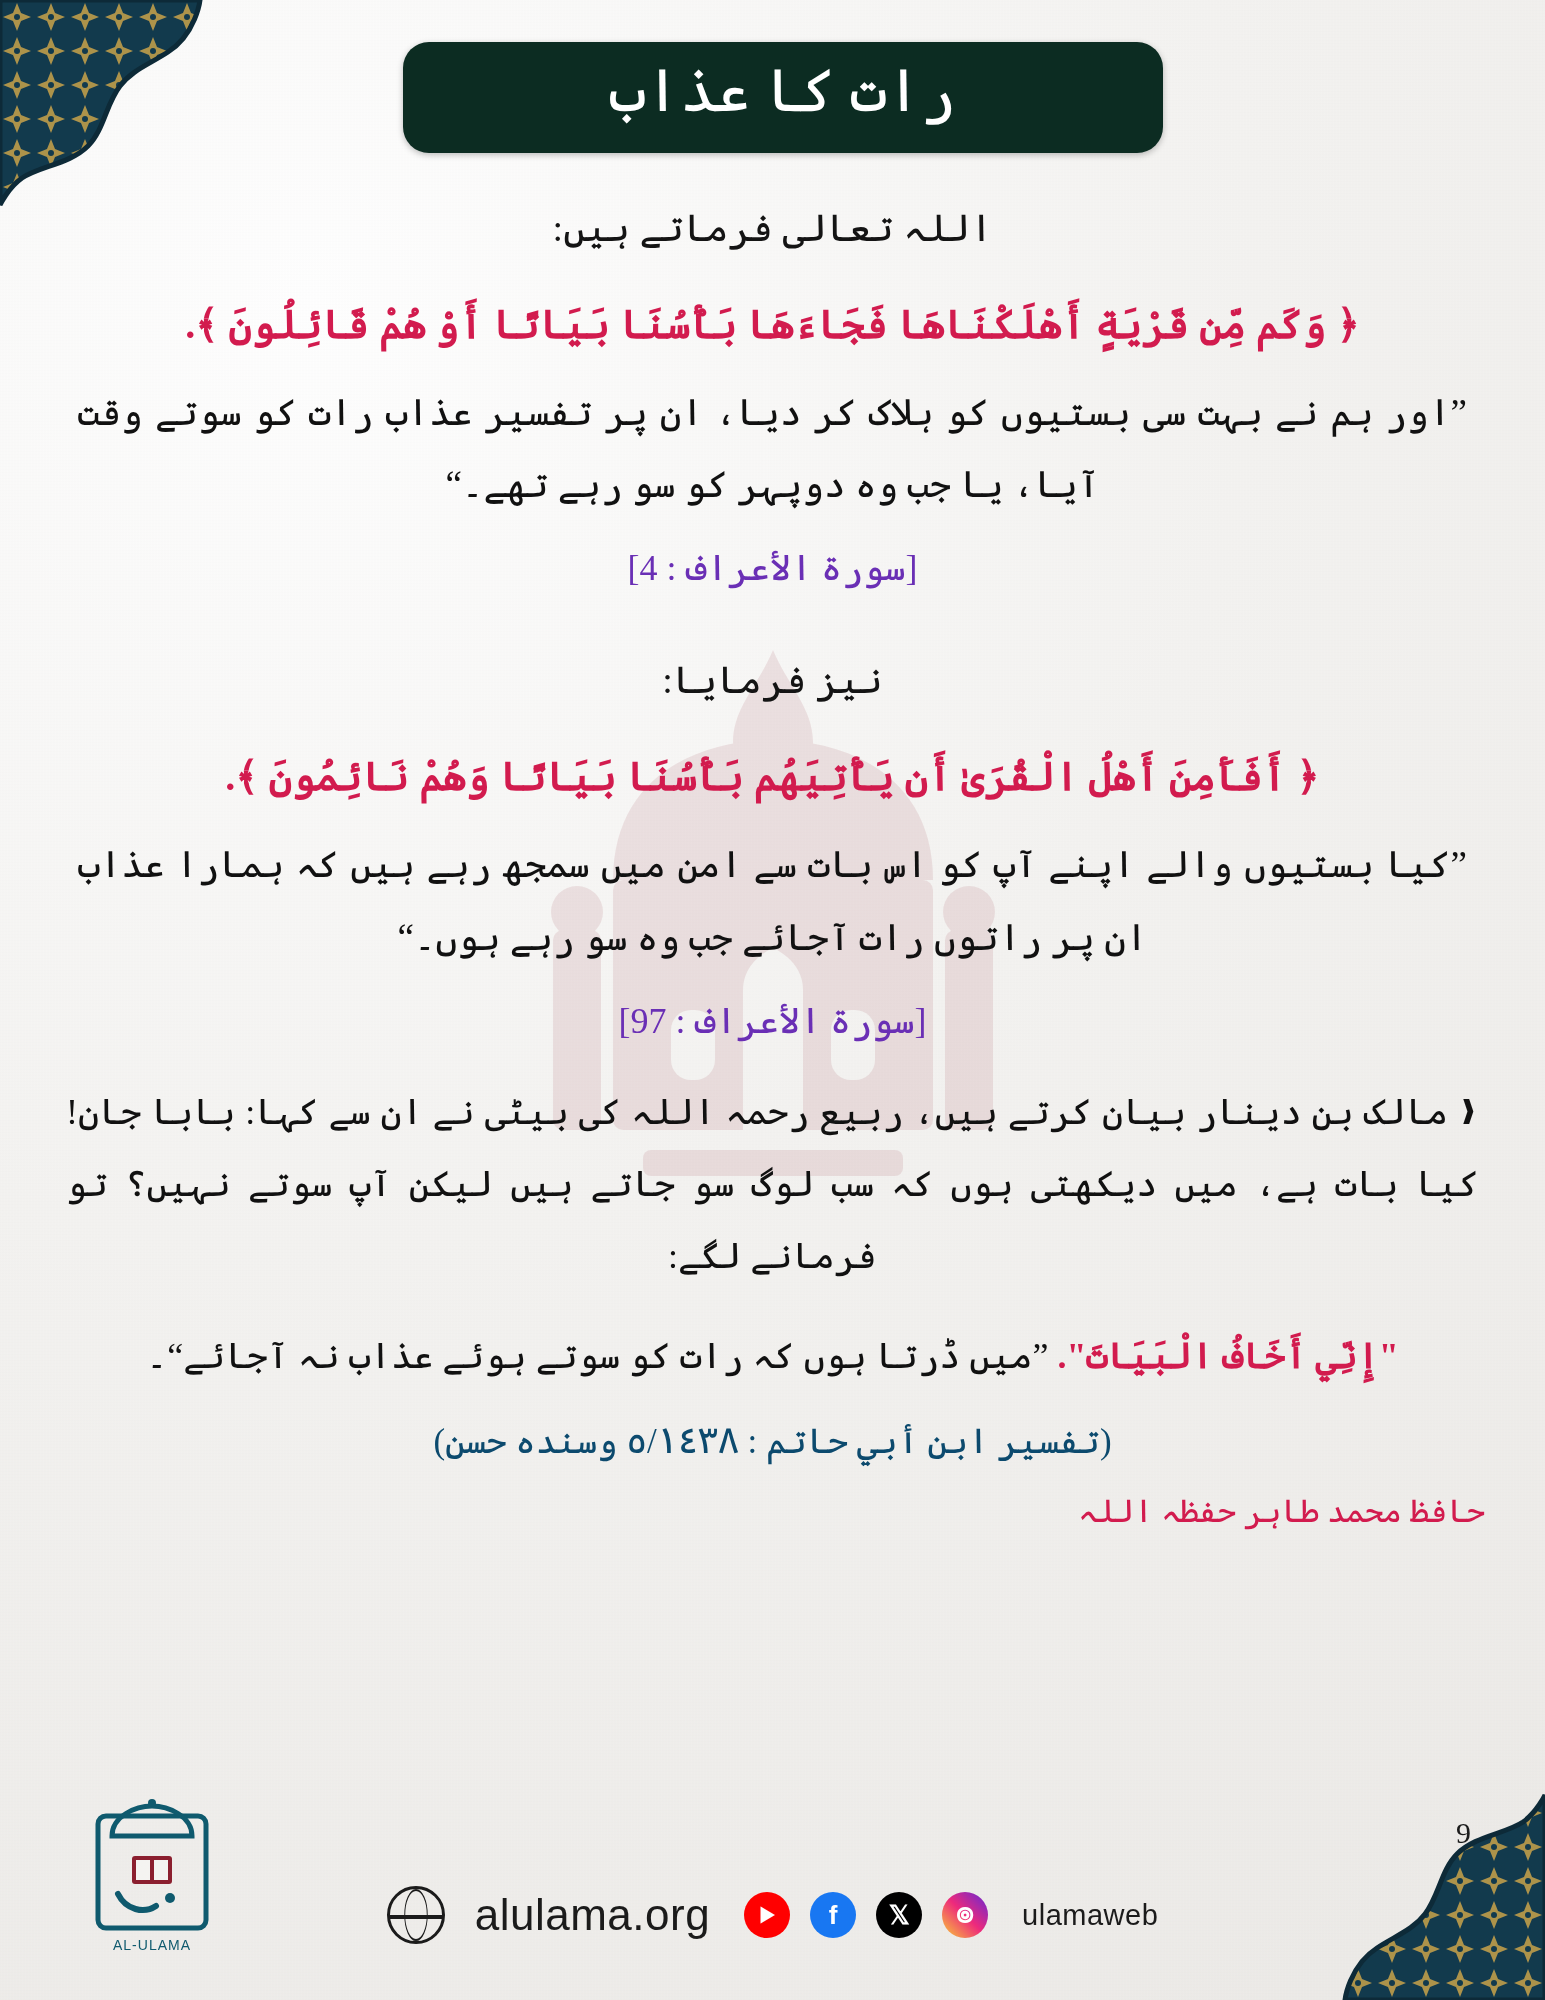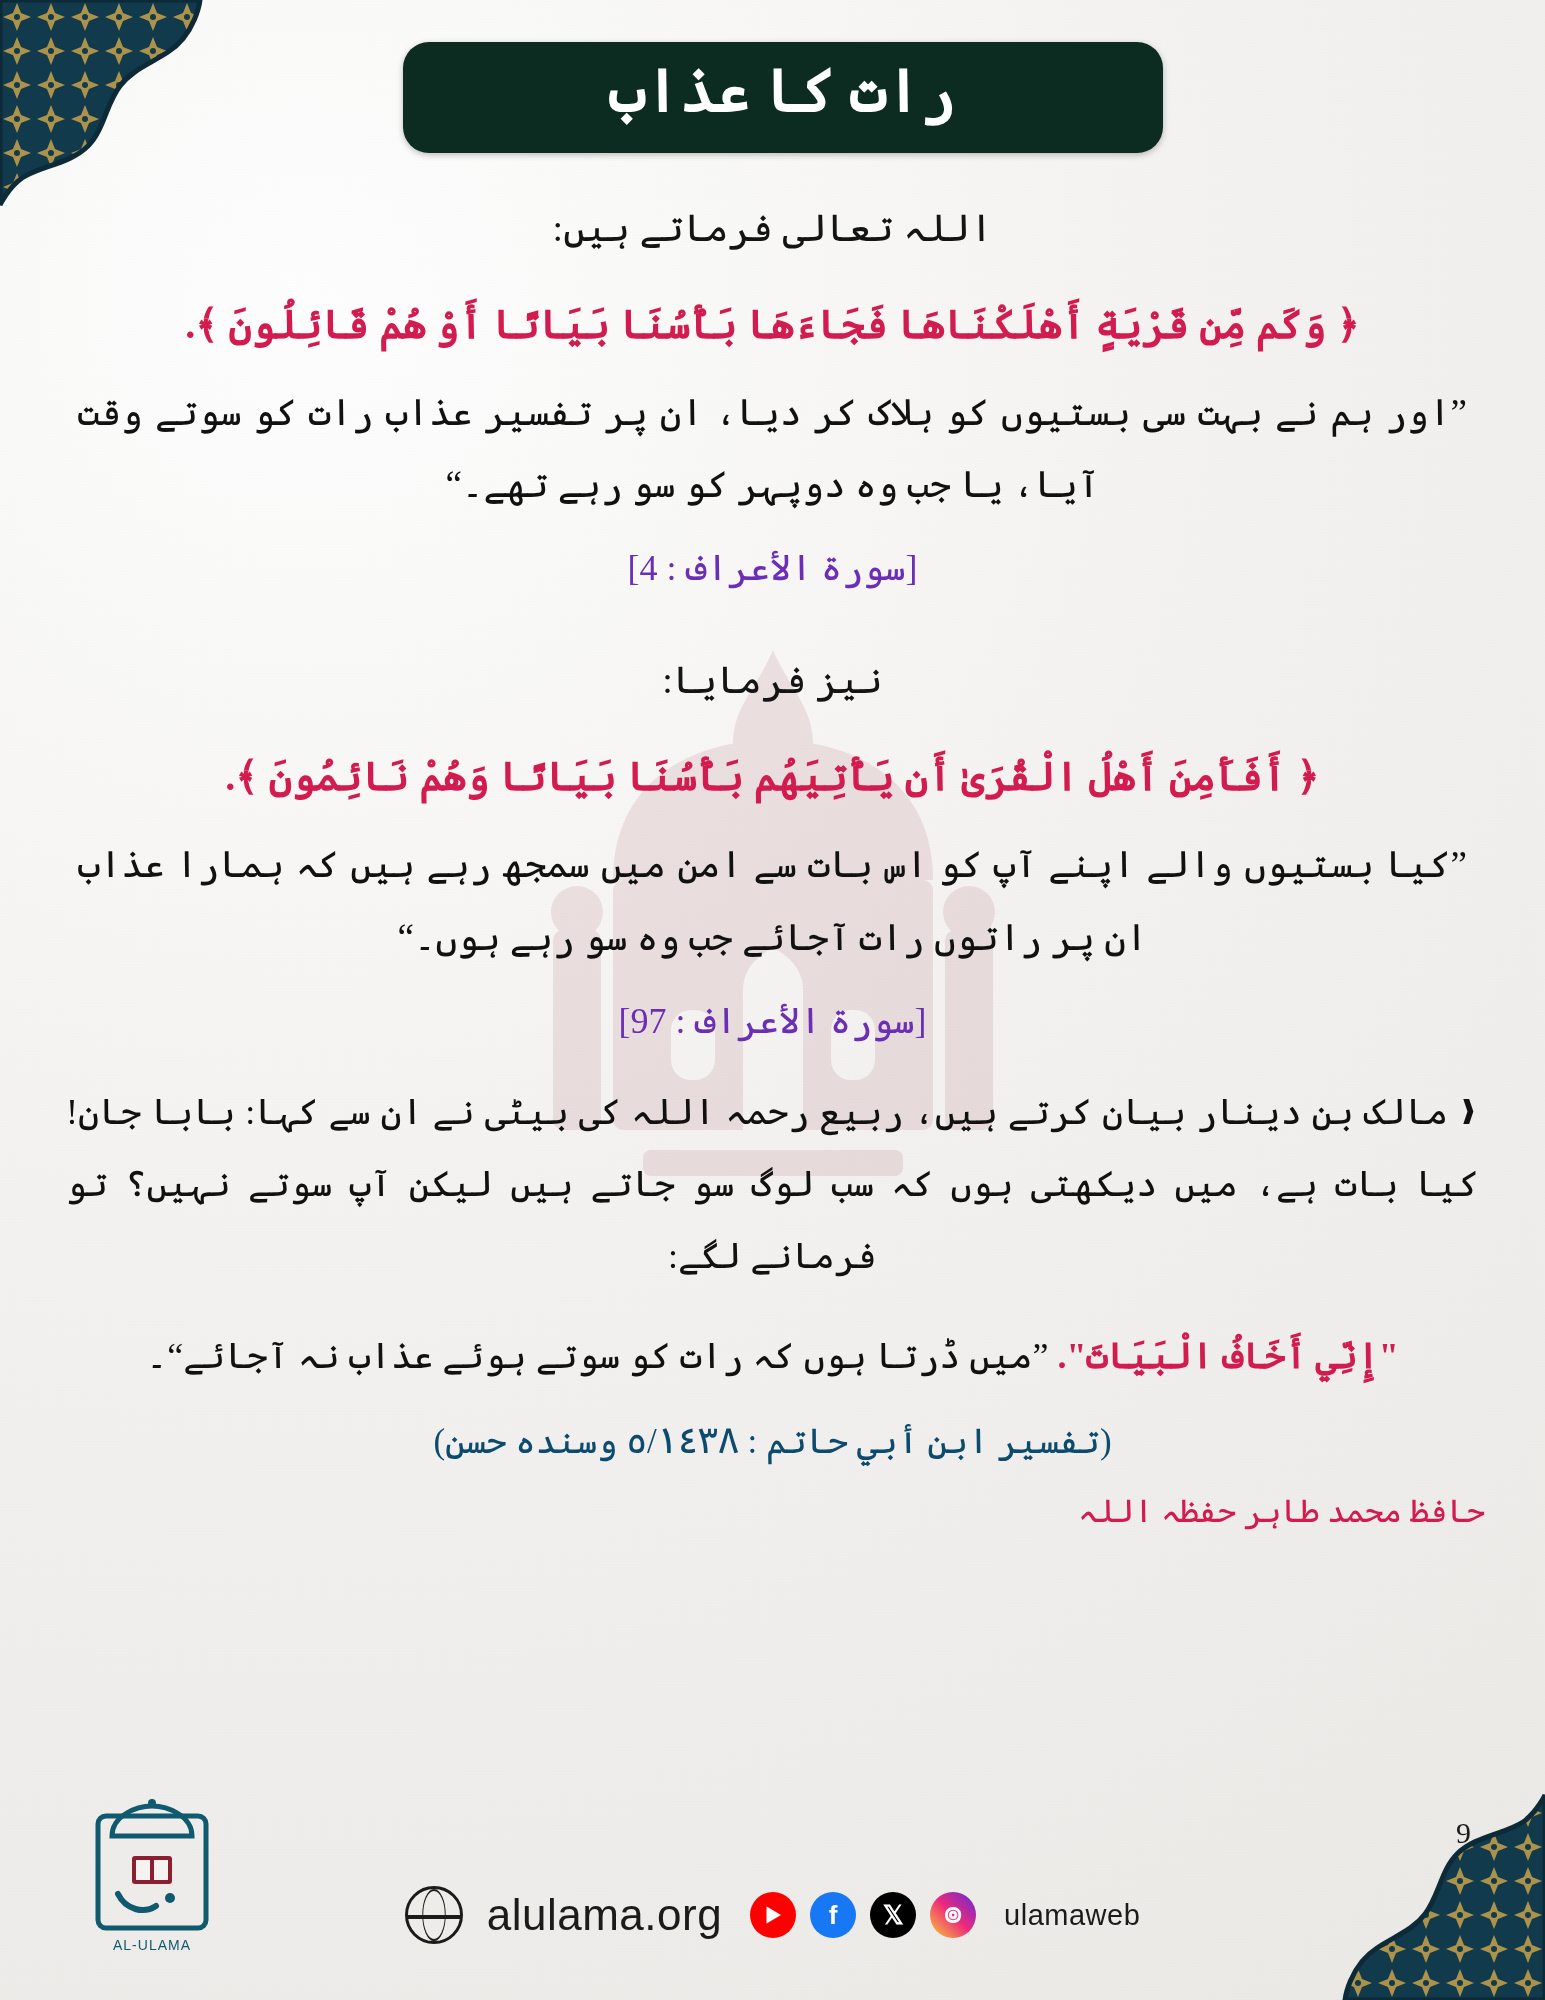--- a/index.html
+++ b/index.html
@@ -70,21 +70,21 @@
     justify-content: center;
     padding-top: 42px;
   }
   .title-pill {
     background: #0c2c22;
     color: #ffffff;
     border-radius: 26px;
     padding: 18px 120px 30px;
     font-size: 60px;
     line-height: 1.05;
-    font-weight: 700;
+    font-weight: 400;
     letter-spacing: 0.5px;
     box-shadow: 0 2px 6px rgba(0,0,0,.25);
     min-width: 520px;
     text-align: center;
     margin-left: 21px;
   }
 
   
   .center { text-align: center; }
   .urdu {
@@ -174,21 +174,21 @@
     text-align: center;
     text-decoration: underline;
   }
   .social-bar {
     position: absolute;
     left: 0; right: 0;
     bottom: 30px;
     display: flex;
     justify-content: center;
     align-items: center;
-    gap: 14px;
+    gap: 20px;
     direction: ltr;
   }
   .site-text {
     font-family: "Liberation Sans", sans-serif;
     font-size: 44px;
     color: #1b1b1b;
     letter-spacing: .5px;
     margin: 0 14px 0 10px;
   }
   .handle-text {

